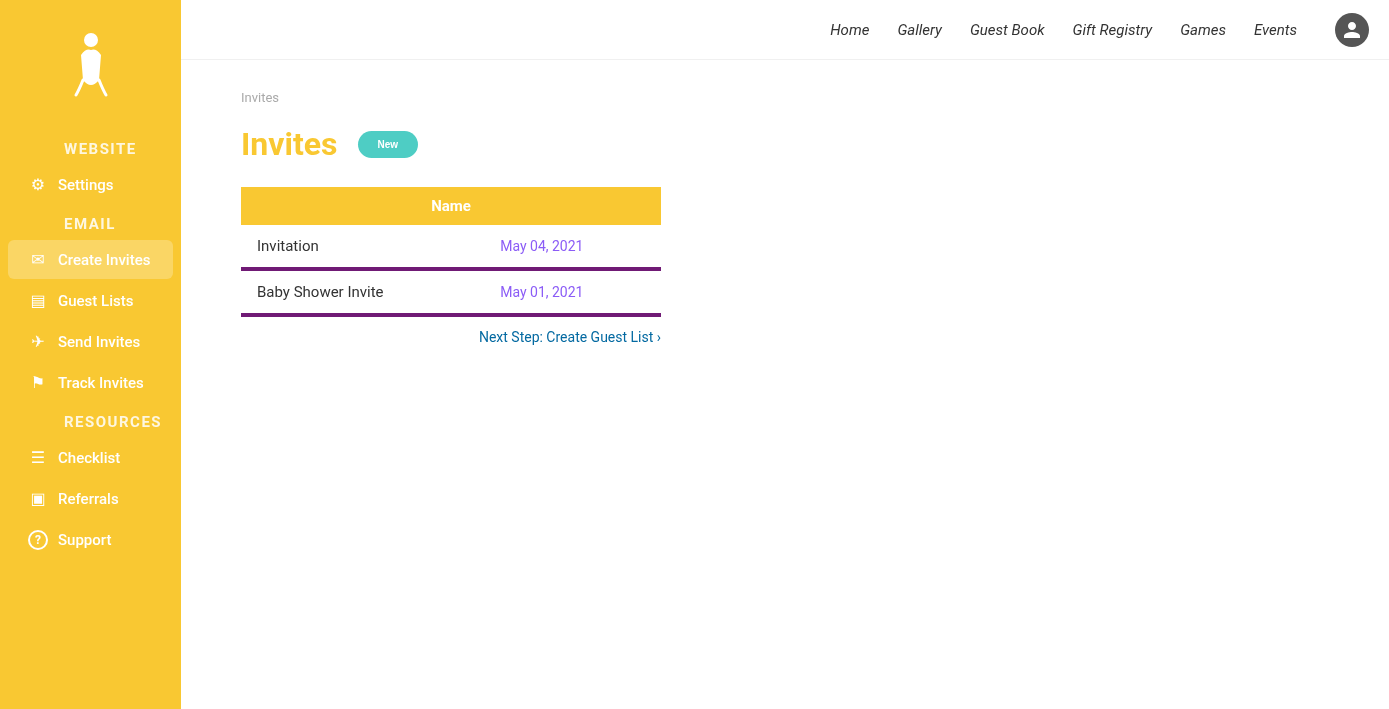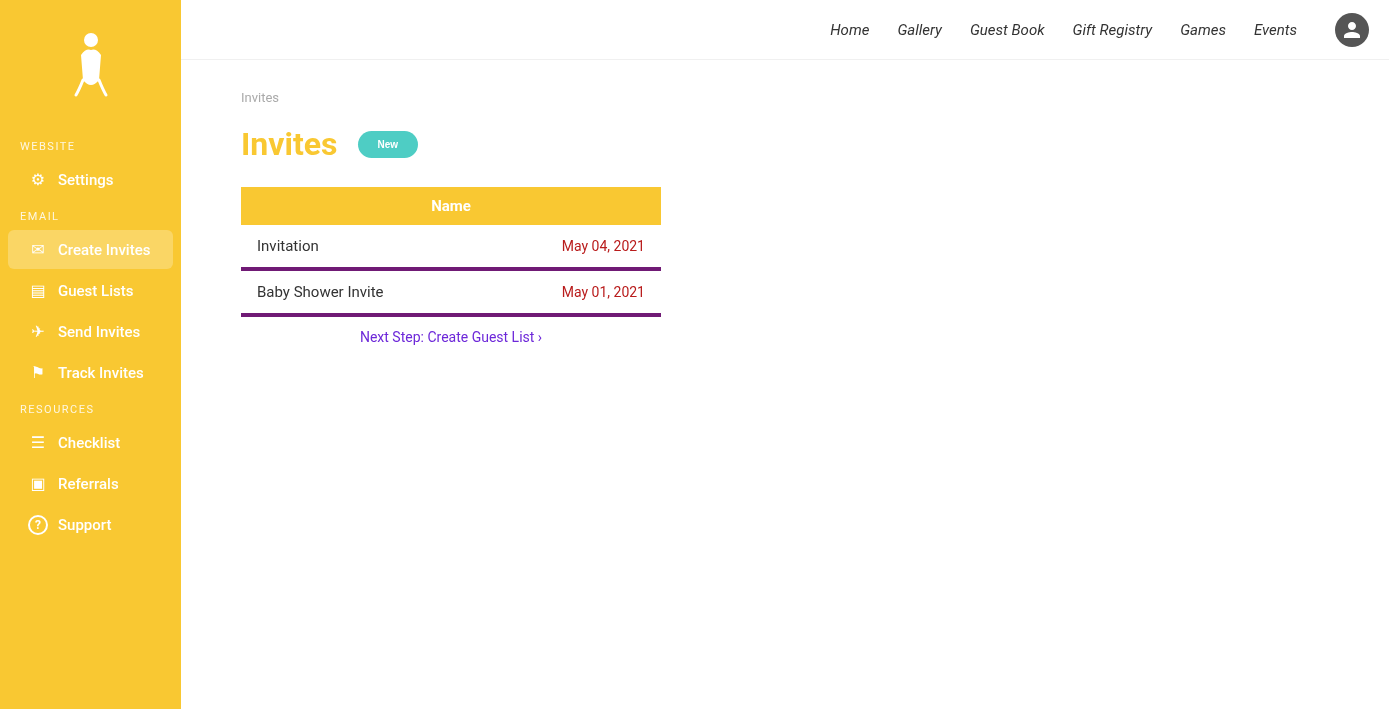--- a/index.html
+++ b/index.html
@@ -63,25 +63,26 @@
       align-items: center;
       justify-content: center;
       padding: 20px 0 30px 0;
     }
     .sidebar-logo svg {
       width: 60px;
       height: 70px;
     }
     .sidebar-section-label {
       color: rgba(255,255,255,0.85);
-      font-size: 11px;
-      font-weight: 400;
+      font-size: 15px;
+      font-weight: 700;
       letter-spacing: 1.5px;
       text-transform: uppercase;
       padding: 10px 20px 6px 20px;
+      margin-left: 44px;
     }
     .sidebar-item {
       display: flex;
       align-items: center;
       gap: 10px;
       padding: 10px 20px;
       color: white;
       font-size: 15px;
       font-weight: 500;
       cursor: pointer;
@@ -149,28 +150,27 @@
       padding: 10px 0;
       text-align: center;
     }
     .table-row td {
       padding: 12px 16px;
       font-size: 15px;
       color: #333;
       border-bottom: 4px solid #701a75;
     }
     .table-row td:last-child {
-      text-align: right;
-      color: #b91c1c;
+      color: #8b5cf6;
       font-size: 14px;
     }
     .next-step-link {
       display: block;
-      text-align: center;
-      color: #6d28d9;
+      text-align: right;
+      color: #0369a1;
       font-size: 14px;
       margin-top: 12px;
       cursor: pointer;
       text-decoration: none;
       width: 420px;
     }
   </style>
 </head>
 <body>
 

